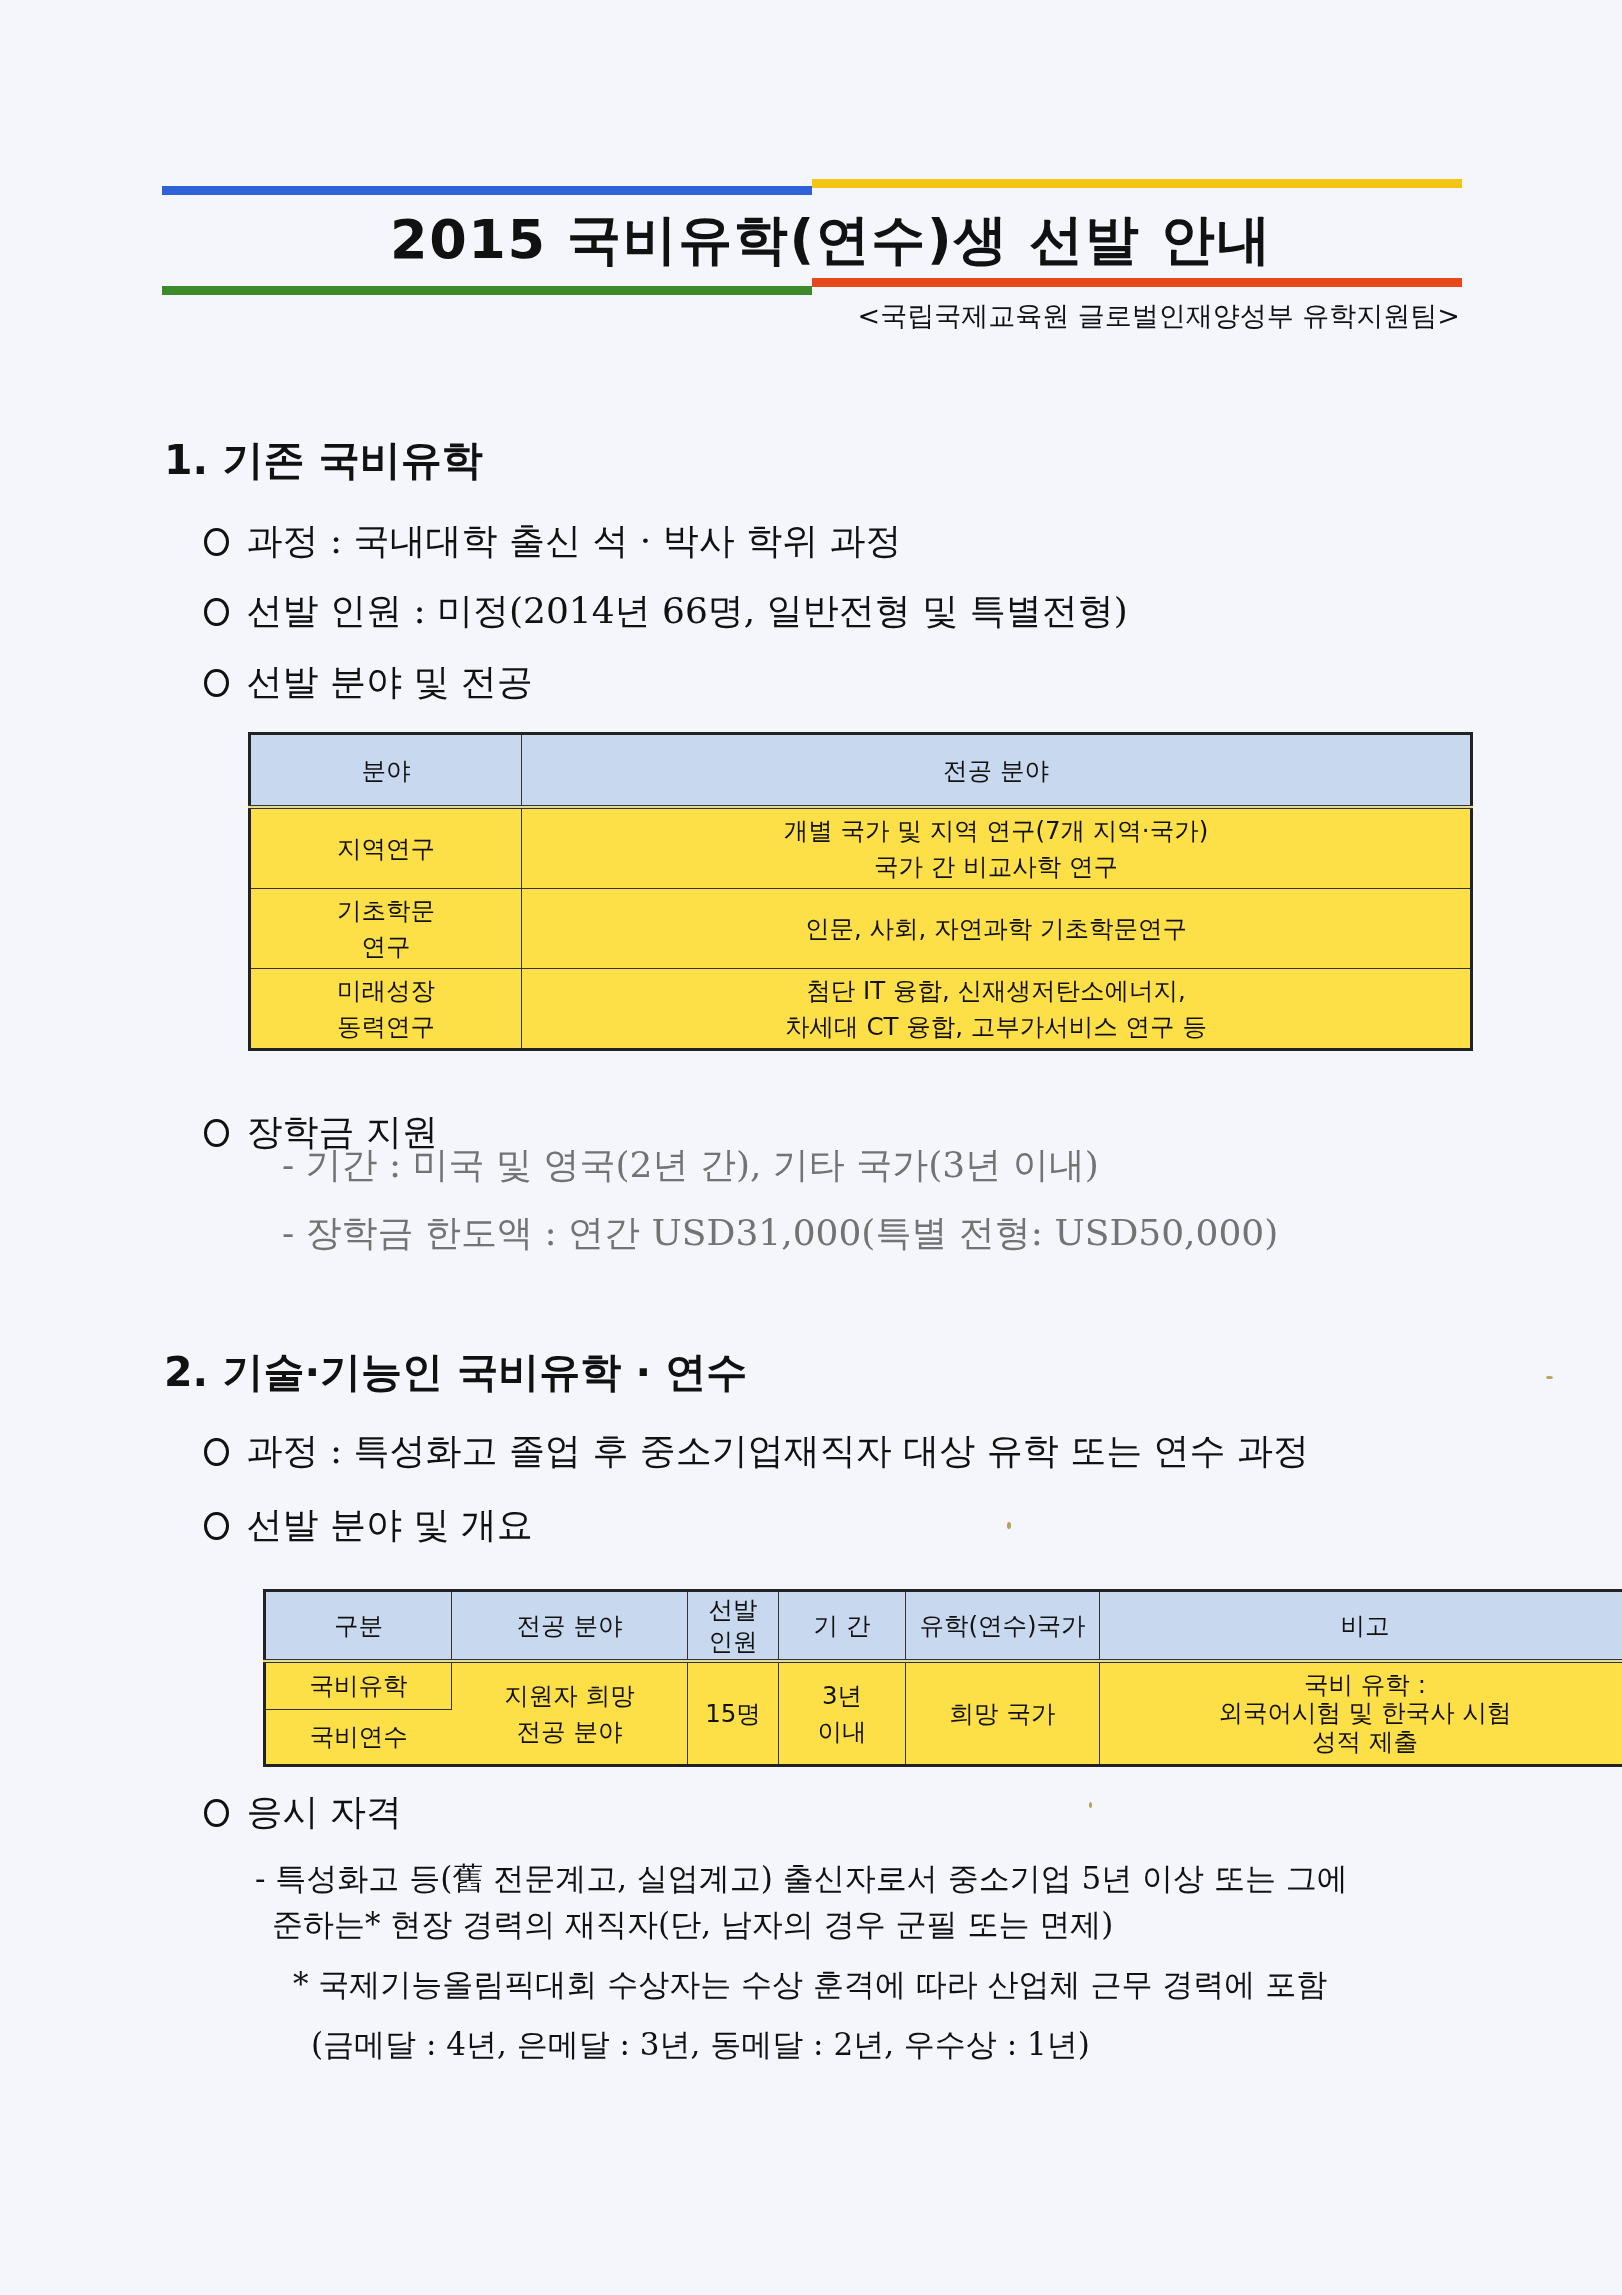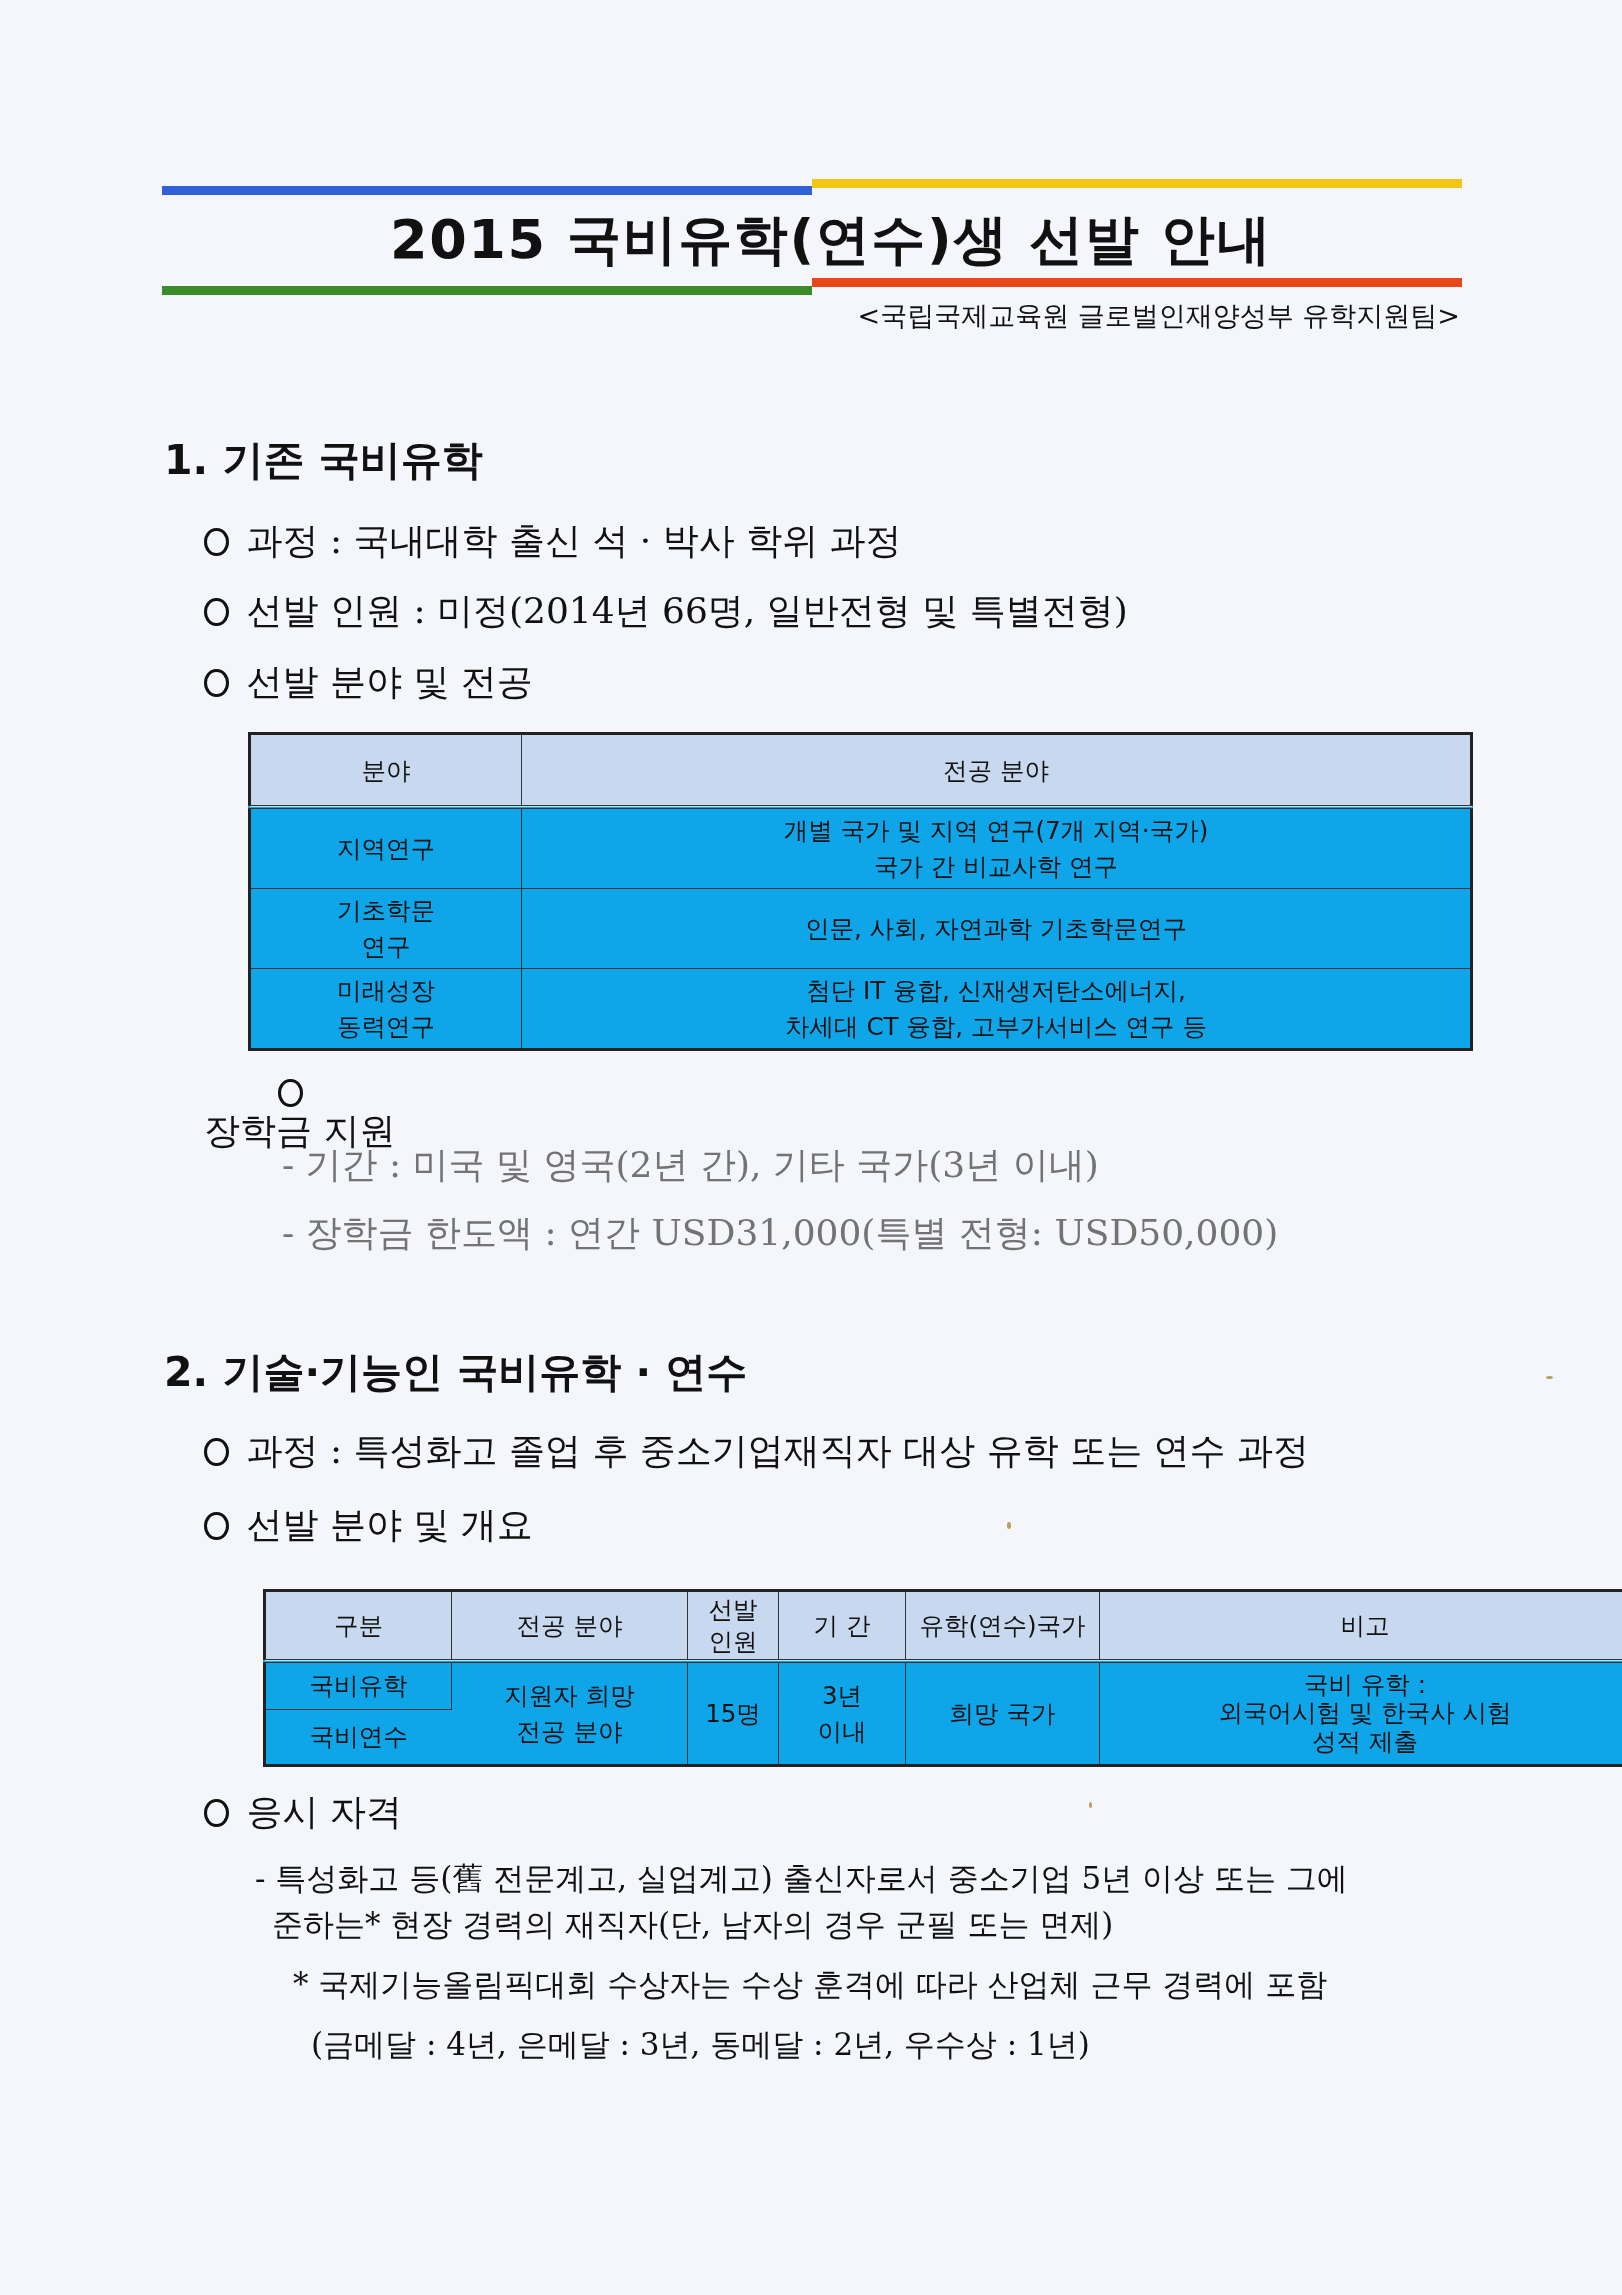--- a/index.html
+++ b/index.html
@@ -59,21 +59,21 @@
     white-space: nowrap;
   }
 
   
   table.doc-table {
     position: absolute;
     border-collapse: collapse;
     border: 3.3px solid #222;
     font-family: "DejaVu Sans", sans-serif;
     color: #111;
-    background: #0ea5e9;
+    background: #fde047;
   }
   table.doc-table th {
     background: #c8d8ef;
     font-weight: normal;
     border-right: 1.6px solid #333;
     border-bottom: 4.9px double #333;
     text-align: center;
     padding: 0;
   }
   table.doc-table td {
@@ -152,21 +152,21 @@
       <div>동력연구</div>
     </td>
     <td>
       <div>첨단 IT 융합, 신재생저탄소에너지,</div>
       <div>차세대 CT 융합, 고부가서비스 연구 등</div>
     </td>
   </tr>
 </tbody>
   </table>
 
-<div class="bullet-line" style="top:1079px;flex-direction:column;">
+<div class="bullet-line" style="top:1108px;">
   <span class="bullet-circle"></span>
   <span>장학금 지원</span>
 </div>
 <div class="dash-line" style="top:1141px;">- 기간 : 미국 및 영국(2년 간), 기타 국가(3년 이내)</div>
 <div class="dash-line" style="top:1209px;">- 장학금 한도액 : 연간 USD31,000(특별 전형: USD50,000)</div>
 
 <div class="section-heading" style="top:1345px;">2. 기술·기능인 국비유학 · 연수</div>
 
 <div class="bullet-line" style="top:1427px;">
   <span class="bullet-circle"></span>

